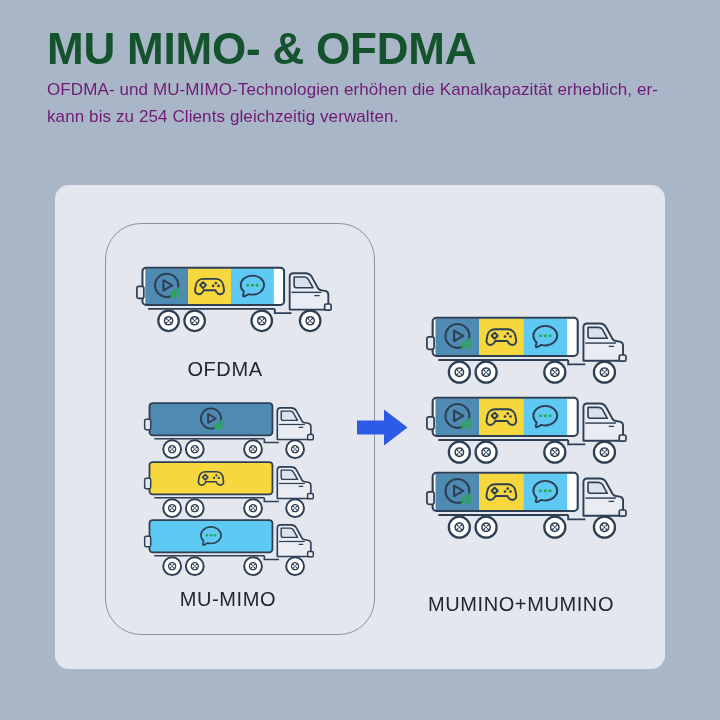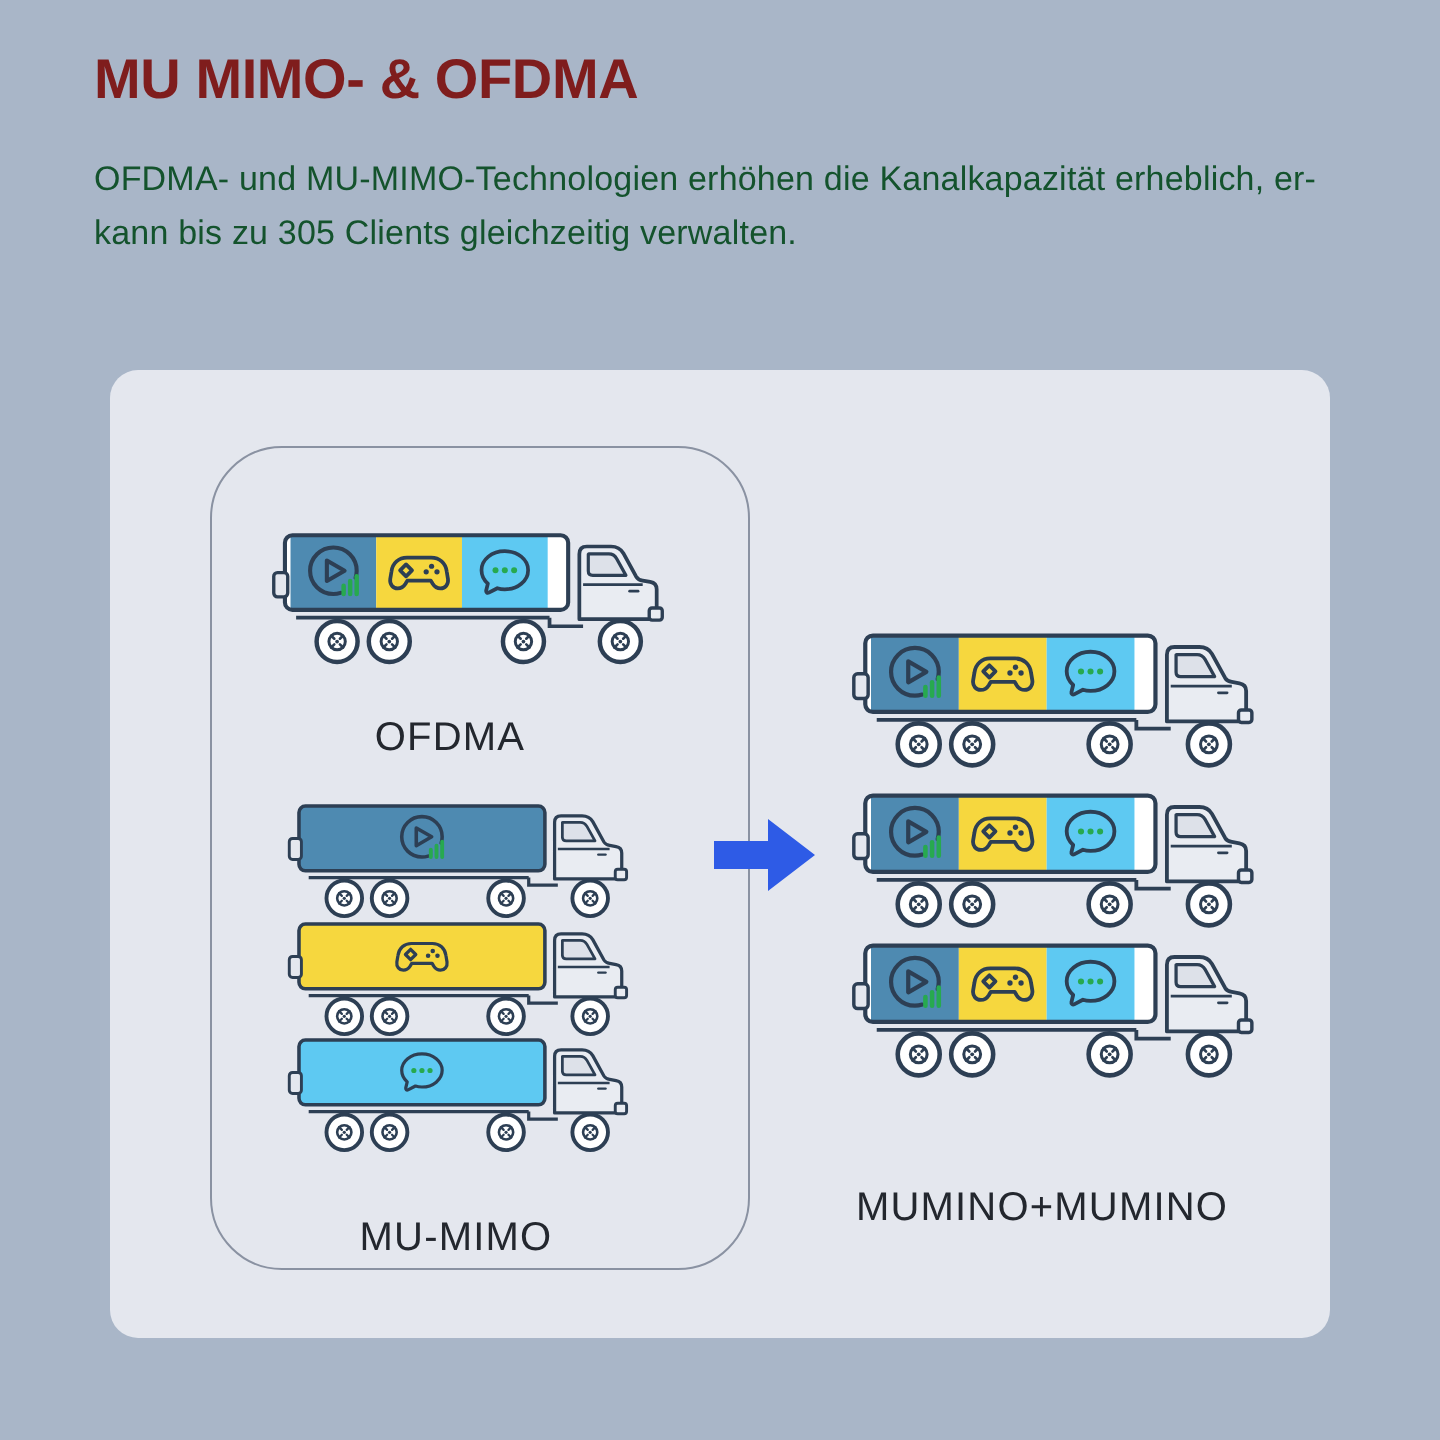--- a/index.html
+++ b/index.html
@@ -1,38 +1,38 @@
 <!DOCTYPE html>
 <html><head>
 <meta charset="utf-8">
 <style>
   html,body{margin:0;padding:0;}
   body{width:720px;height:720px;overflow:hidden;background:#a9b6c8;
        font-family:"Liberation Sans", sans-serif;position:relative;}
   .canvas{position:absolute;inset:0;width:720px;height:720px;}
-  .title{position:absolute;left:47px;top:24px;font-size:28px;font-weight:800;
-         letter-spacing:-0.2px;color:#7f1d1d;white-space:nowrap;}
-  .desc{position:absolute;left:47px;top:76px;color:#14532d;font-size:17px;}
+  .title{position:absolute;left:47px;top:24px;font-size:44px;font-weight:800;
+         letter-spacing:-0.2px;color:#14532d;white-space:nowrap;}
+  .desc{position:absolute;left:47px;top:76px;color:#701a75;font-size:17px;}
   .desc div{line-height:27px;white-space:nowrap;letter-spacing:0.1px;}
   .panel{position:absolute;left:55px;top:185px;width:610px;height:484px;
          background:#e4e7ee;border-radius:14px;}
   .innerbox{position:absolute;left:105px;top:223px;width:268px;height:410px;
             border:1px solid #8a92a2;border-radius:36px;background:transparent;}
   .truck{position:absolute;display:block;}
   .t-ofdma{left:135px;top:263px;width:205px;}
   .t-mu1{left:143px;top:399px;width:178px;}
   .t-mu2{left:143px;top:458px;width:178px;}
   .t-mu3{left:143px;top:516px;width:178px;}
   .t-r1{left:425px;top:313px;width:210px;}
   .t-r2{left:425px;top:393px;width:210px;}
   .t-r3{left:425px;top:468px;width:210px;}
   .lbl{position:absolute;font-size:20px;color:#23272e;letter-spacing:0.6px;
        font-weight:500;text-align:center;margin-top:28px;}
   .lbl-ofdma{left:145px;top:330px;width:160px;}
-  .lbl-mumimo{left:128px;top:580px;width:200px;text-align:center;}
+  .lbl-mumimo{left:128px;top:560px;width:200px;text-align:center;}
   .lbl-combined{left:406px;top:565px;width:230px;}
   .arrow{position:absolute;left:357px;top:407px;width:51px;height:41px;}
   .defs{position:absolute;width:0;height:0;}
 </style>
 </head>
 <body>
 
 <div class="canvas">
 
   <svg class="defs" aria-hidden="true">
@@ -95,21 +95,21 @@
         <use href="#wheel" x="188" y="62"></use>
         <use href="#cab"></use>
         <rect x="2" y="25" width="7.5" height="13" rx="2" fill="#e4e7ee" stroke="#2d3f54" stroke-width="1.8"></rect>
       </g>
     </defs>
   </svg>
 
   <div class="title">MU MIMO- &amp; OFDMA</div>
   <div class="desc">
     <div>OFDMA- und MU-MIMO-Technologien erhöhen die Kanalkapazität erheblich, er-</div>
-    <div>kann bis zu 305 Clients gleichzeitig verwalten.</div>
+    <div>kann bis zu 254 Clients gleichzeitig verwalten.</div>
   </div>
 
   <div class="panel"></div>
   <div class="innerbox"></div>
 
   <svg class="truck t-ofdma" viewBox="0 0 220 78">
     <use href="#trailer-seg"></use>
     <use href="#truck-frame"></use>
   </svg>
   <div class="lbl lbl-ofdma">OFDMA</div>

